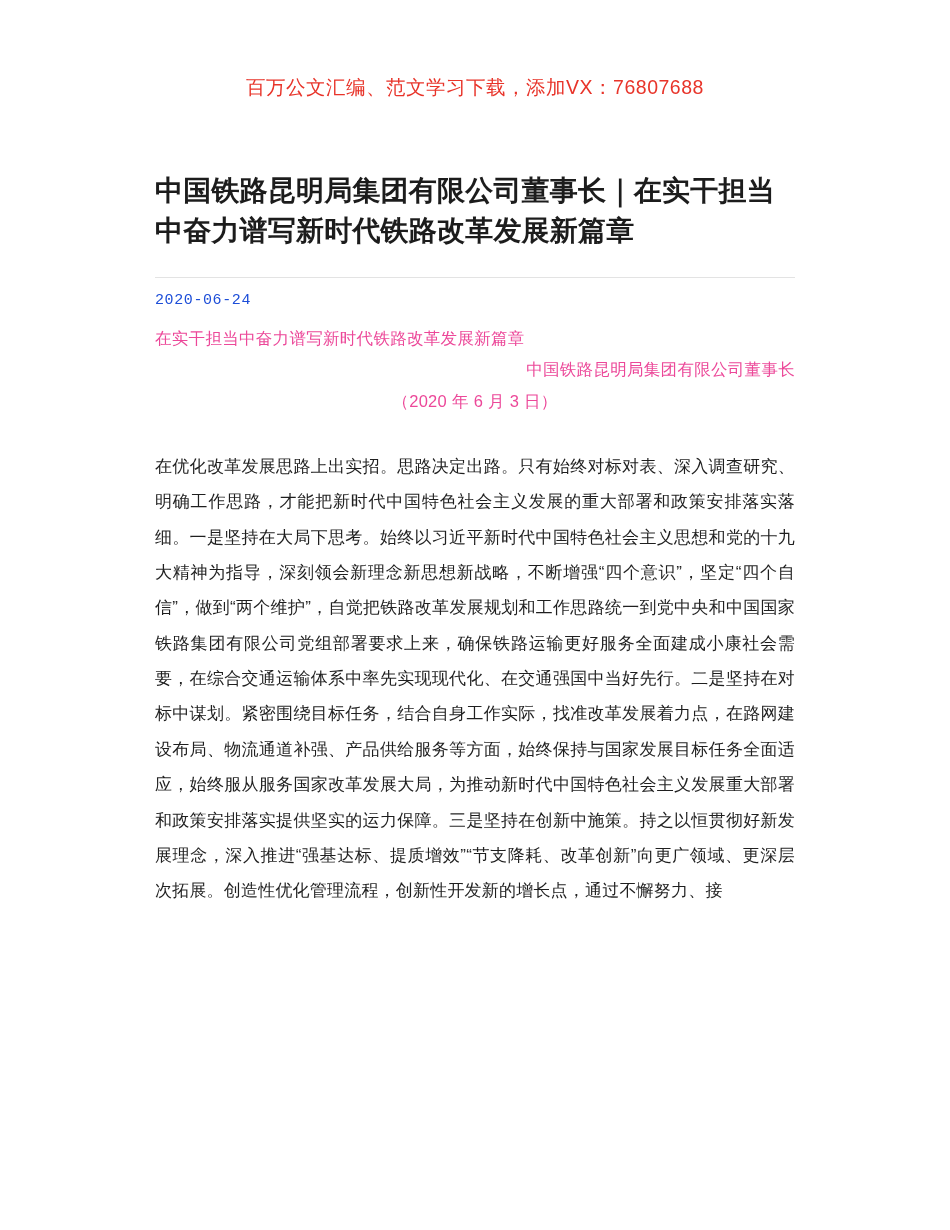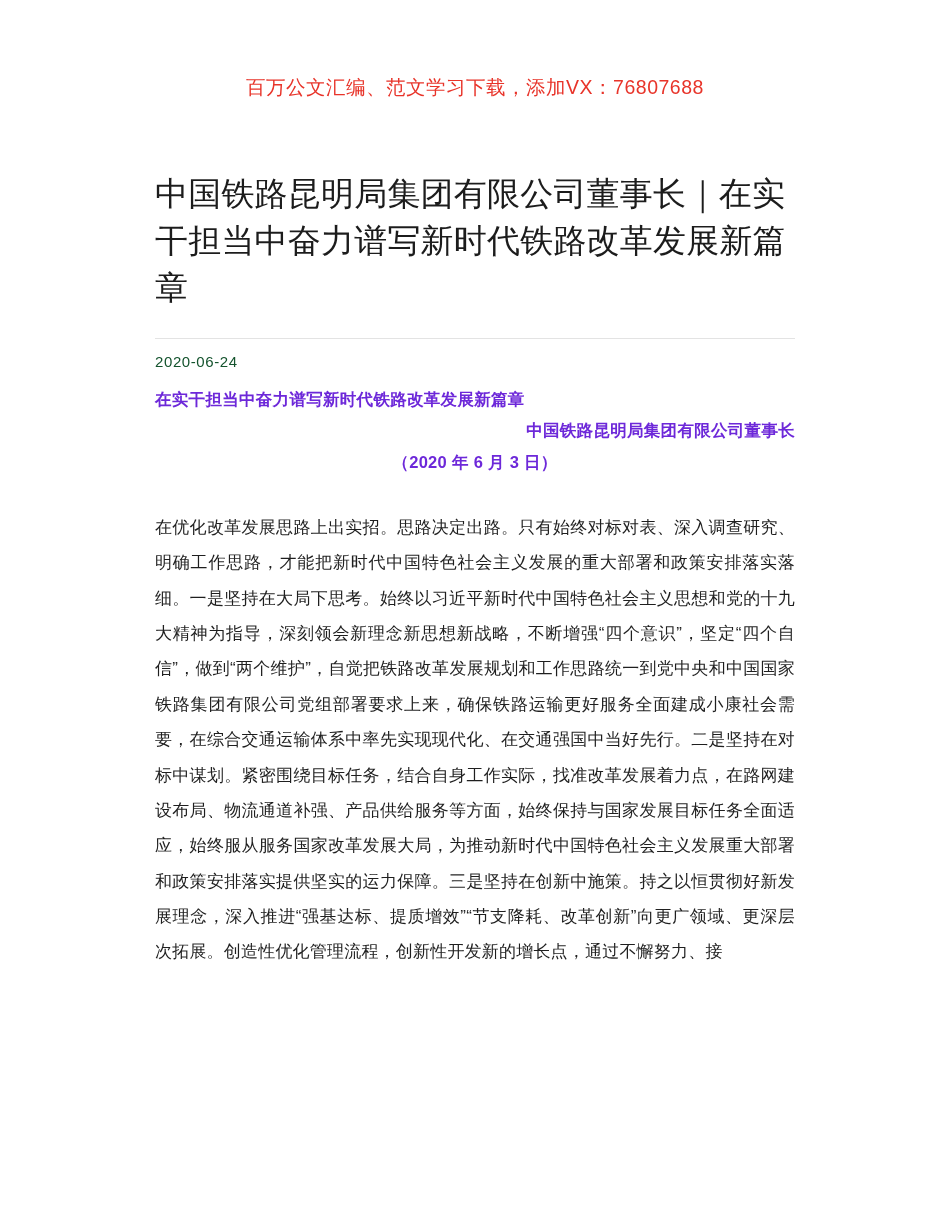--- a/index.html
+++ b/index.html
@@ -31,42 +31,43 @@
     padding-top: 57px;
     padding-bottom: 0;
     line-height: 1.2;
   }
   .content {
     width: 640px;
     margin: 0 auto;
     padding-top: 72px;
   }
   .doc-title {
-    font-size: 33px;
+    font-size: 28px;
     line-height: 1.42;
-    font-weight: 400;
+    font-weight: 700;
     color: #1c1c1c;
     letter-spacing: 0.2px;
     margin: 0;
     padding-bottom: 26px;
   }
   .meta-divider {
     border: none;
     border-top: 1px solid #e3e3e3;
     margin: 0 0 14px 0;
   }
   .doc-date {
     font-size: 15px;
-    color: #14532d;
+    color: #1d4ed8;
     letter-spacing: 0.6px;
     margin-bottom: 14px;
+    font-family: Liberation Mono, monospace;
   }
   .red-head {
-    color: #6d28d9;
-    font-weight: bold;
+    color: #ec4899;
+    font-weight: normal;
     font-size: 16.5px;
     line-height: 1.9;
     letter-spacing: 0.3px;
   }
   .red-head.left { text-align: left; }
   .red-head.center { text-align: right; }
   .red-head.center2 { text-align: center; }
   .body-block {
     margin-top: 32px;
   }

